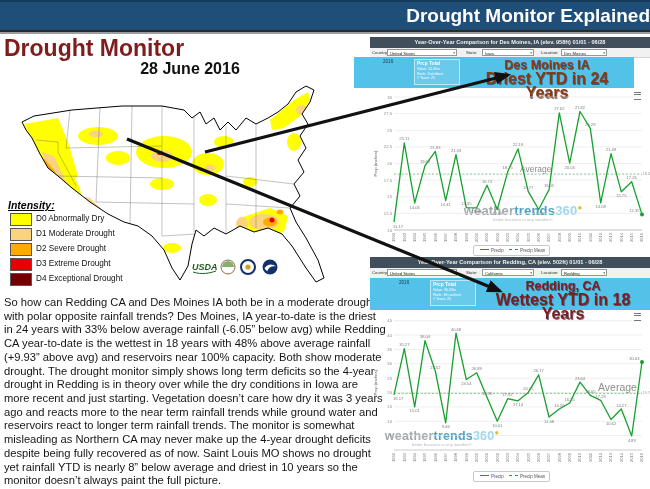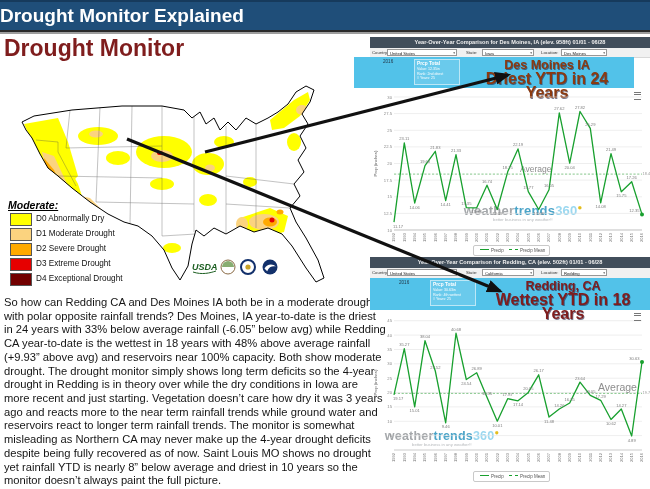--- a/index.html
+++ b/index.html
@@ -2,21 +2,21 @@
 <html><head>
 <meta charset="utf-8">
 <style>
   html,body{margin:0;padding:0;background:#888;}
   .slide{position:relative;width:650px;height:489px;background:#fff;overflow:hidden;
          font-family:"Liberation Sans",sans-serif;}
   .abs{position:absolute;}
 
   
   .titlebar{left:0;top:0;width:650px;height:30px;background:#1F4E79;border-top:2px solid #163a5c;}
-  .titlebar h1{margin:0;text-align:left;font-size:19px;line-height:28px;color:#fff;font-weight:bold;}
+  .titlebar h1{margin:0;text-align:right;font-size:19px;line-height:28px;color:#fff;font-weight:bold;}
   .sep-a{left:0;top:30px;width:650px;height:2px;background:#2a2a2a;}
   .sep-b{left:0;top:32px;width:650px;height:2px;background:#9d9d9d;}
 
   .heading{left:4px;top:35px;font-size:23px;font-weight:bold;color:#7f1d1d;}
   .mapdate{left:80px;top:60px;width:220px;text-align:center;font-size:16px;font-weight:bold;color:#111;}
 
   
   .int-title{left:8px;top:199px;font-size:10.5px;font-style:italic;font-weight:bold;text-decoration:underline;color:#000;}
   .int-row{left:10px;height:12px;}
   .int-row .sw{position:absolute;left:0;top:0;width:20px;height:11px;border:0.6px solid #555;}
@@ -66,20 +66,21 @@
 
 <div class="slide">
 
   <div class="abs titlebar">
     <h1>Drought Monitor Explained</h1>
   </div>
   <div class="abs sep-a"></div>
   <div class="abs sep-b"></div>
 
   <div class="abs heading">Drought Monitor</div>
+  <div class="abs mapdate">28 June 2016</div>
 
   <svg class="abs" style="left:12px;top:76px;" width="372" height="216" viewBox="0 0 372 216">
     <defs>
       <clipPath id="usclip">
         <path d="M10,46 L22,40 L60,34 L110,30 L150,30 L172,34 L180,42 L188,36 L194,48 L202,42 L208,54 L216,46 L224,54 L234,42 L244,48 L256,42 L266,36 L276,28 L284,16 L294,10 L302,14 L298,26 L290,38 L296,48 L288,60 L294,72 L286,84 L292,96 L282,108 L288,120 L278,132 L284,146 L294,162 L306,184 L312,202 L304,206 L294,192 L280,170 L270,158 L256,152 L242,156 L228,150 L214,158 L202,152 L192,160 L184,154 L180,168 L176,190 L168,204 L160,192 L152,174 L140,160 L126,150 L112,146 L96,138 L78,126 L60,112 L46,100 L36,92 L28,78 L20,62 L14,54 Z"></path>
       </clipPath>
     </defs>
     <path d="M10,46 L22,40 L60,34 L110,30 L150,30 L172,34 L180,42 L188,36 L194,48 L202,42 L208,54 L216,46 L224,54 L234,42 L244,48 L256,42 L266,36 L276,28 L284,16 L294,10 L302,14 L298,26 L290,38 L296,48 L288,60 L294,72 L286,84 L292,96 L282,108 L288,120 L278,132 L284,146 L294,162 L306,184 L312,202 L304,206 L294,192 L280,170 L270,158 L256,152 L242,156 L228,150 L214,158 L202,152 L192,160 L184,154 L180,168 L176,190 L168,204 L160,192 L152,174 L140,160 L126,150 L112,146 L96,138 L78,126 L60,112 L46,100 L36,92 L28,78 L20,62 L14,54 Z" fill="#ffffff" stroke="none"></path>
     <g clip-path="url(#usclip)">
 
@@ -141,21 +142,21 @@
       <path d="M54,72 L150,70"></path>
         <path d="M46,100 L150,102"></path>
         <path d="M84,126 L182,128"></path>
       <path d="M150,160 L184,158"></path>
         <path d="M214,100 L282,108"></path>
         <path d="M214,128 L278,132"></path>
     </g>
     <path d="M10,46 L22,40 L60,34 L110,30 L150,30 L172,34 L180,42 L188,36 L194,48 L202,42 L208,54 L216,46 L224,54 L234,42 L244,48 L256,42 L266,36 L276,28 L284,16 L294,10 L302,14 L298,26 L290,38 L296,48 L288,60 L294,72 L286,84 L292,96 L282,108 L288,120 L278,132 L284,146 L294,162 L306,184 L312,202 L304,206 L294,192 L280,170 L270,158 L256,152 L242,156 L228,150 L214,158 L202,152 L192,160 L184,154 L180,168 L176,190 L168,204 L160,192 L152,174 L140,160 L126,150 L112,146 L96,138 L78,126 L60,112 L46,100 L36,92 L28,78 L20,62 L14,54 Z" fill="none" stroke="#000" stroke-width="1"></path>
   </svg>
 
-  <div class="abs int-title">Moderate:</div>
+  <div class="abs int-title">Intensity:</div>
   <div class="abs int-row" style="top:213px;">
     <span class="sw" style="background: rgb(255, 255, 0);"></span>
     <span class="lb">D0 Abnormally Dry</span>
     </div>
   <div class="abs int-row" style="top:228px;">
     <span class="sw" style="background: rgb(251, 211, 127);"></span>
     <span class="lb">D1 Moderate Drought</span>
     </div>
   <div class="abs int-row" style="top:243px;">
     <span class="sw" style="background: rgb(255, 170, 0);"></span>

